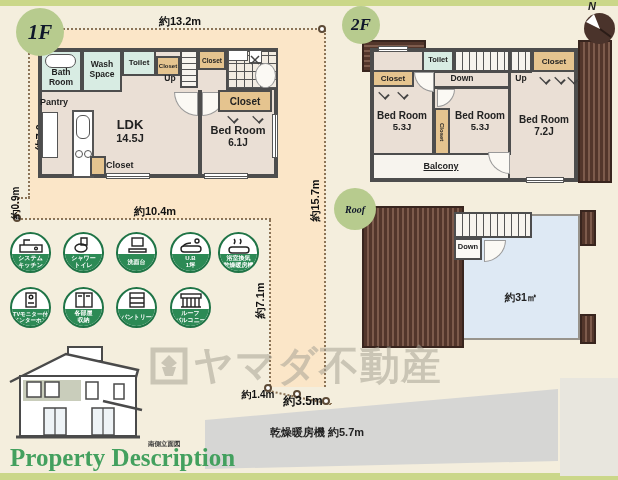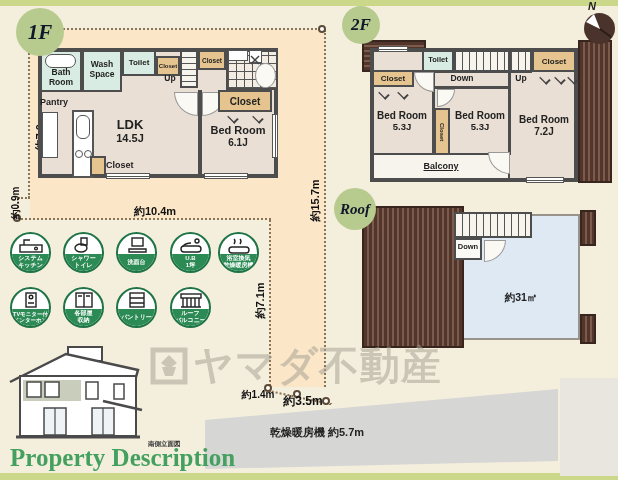--- a/index.html
+++ b/index.html
@@ -57,20 +57,21 @@
   <div class="abs dotV" style="left:269px;top:220px;height:166px;"></div>
   <div class="abs dotV" style="left:324px;top:30px;height:357px;"></div>
   <div class="abs dotH" style="left:269px;top:390px;width:64px;transform:rotate(12deg);transform-origin:left top;"></div>
   <div class="abs ep" style="left:25px;top:25px;"></div>
   <div class="abs ep" style="left:318px;top:25px;"></div>
   <div class="abs ep" style="left:13px;top:214px;"></div>
   <div class="abs ep" style="left:264px;top:384px;"></div>
   <div class="abs ep" style="left:293px;top:390px;"></div>
   <div class="abs ep" style="left:322px;top:397px;"></div>
 
+  <div class="abs dim" style="left:140px;top:14px;width:80px;">約13.2m</div>
   <div class="abs dim rot" style="left:10px;top:125px;width:60px;">約7.0m</div>
   <div class="abs dim rot" style="left:-14px;top:196px;width:60px;font-size:10px;">約0.9m</div>
   <div class="abs dim" style="left:120px;top:204px;width:70px;">約10.4m</div>
   <div class="abs dim rot" style="left:285px;top:193px;width:60px;">約15.7m</div>
   <div class="abs dim rot" style="left:230px;top:293px;width:60px;">約7.1m</div>
   <div class="abs dim" style="left:236px;top:388px;width:44px;font-size:10px;">約1.4m</div>
   <div class="abs dim" style="left:281px;top:393px;width:44px;font-size:12px;">約3.5m</div>
 
   <div class="abs room" style="left:38px;top:48px;width:240px;height:130px;border-width:4px;"></div>
   <div class="abs room wet" style="left:40px;top:50px;width:42px;height:42px;"></div>
@@ -277,21 +278,21 @@
     <svg width="38" height="38" viewBox="0 0 38 38">
       <rect x="3" y="3" width="32" height="32" fill="none" stroke="#a8a496" stroke-width="5"></rect>
       <polygon points="19,8 27,16 19,22 11,16" fill="#a8a496"></polygon>
       <polygon points="12,20 26,20 23,29 15,29" fill="#a8a496"></polygon>
     </svg>
     <span class="wmtext">ヤマダ不動産</span>
   </div>
 
   <div class="abs badge" style="left:16px;top:8px;width:48px;height:48px;font-size:21px;">1F</div>
   <div class="abs badge" style="left:342px;top:6px;width:38px;height:38px;font-size:17px;">2F</div>
-  <div class="abs badge" style="left:334px;top:188px;width:42px;height:42px;font-size:15px;">Roof</div>
+  <div class="abs badge" style="left:334px;top:188px;width:42px;height:42px;font-size:10px;">Roof</div>
   <div class="abs lbl" style="left:585px;top:0px;width:14px;font-size:11px;font-style:italic;">N</div>
   <div class="abs" style="left:584px;top:13px;width:31px;height:31px;border-radius:50%;background:#4a332b;">
     <svg width="31" height="31" viewBox="0 0 31 31">
         <polygon points="16,16 2,9 10,1" fill="#fff"></polygon>
         <line x1="16" y1="16" x2="27" y2="24" stroke="#2a1c17" stroke-width="2"></line>
       </svg>
   </div>
 
   <div class="abs" style="left:10px;top:444px;font-family:'Liberation Serif',serif;font-size:25px;font-weight:600;color:#43a05e;">Property Description</div>
 

